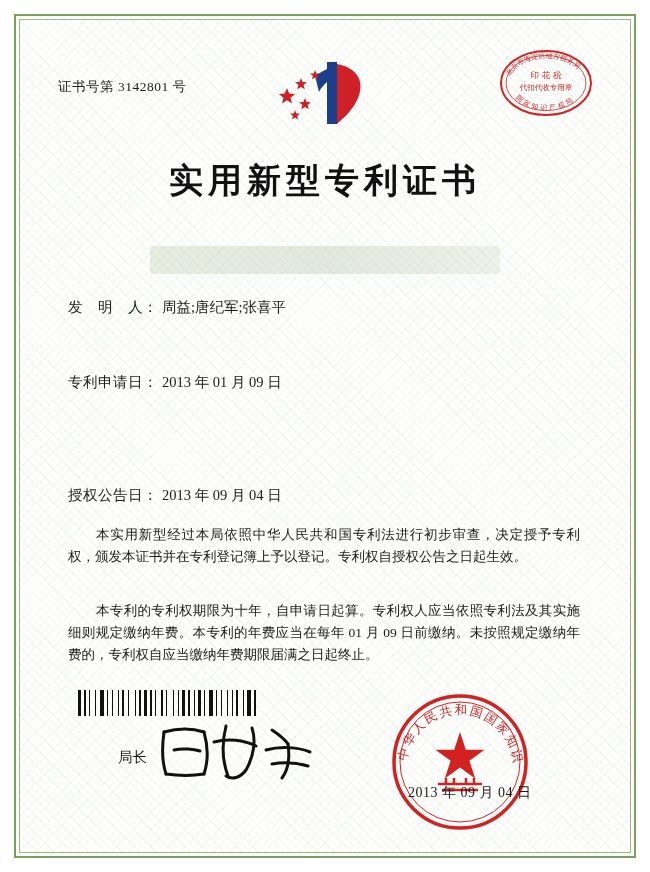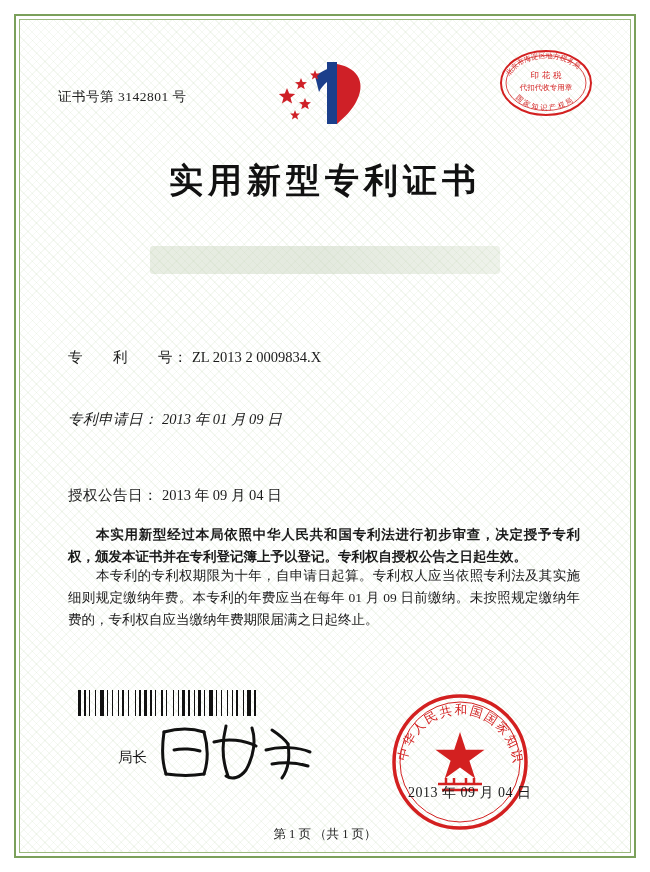--- a/index.html
+++ b/index.html
@@ -60,21 +60,20 @@
   }
 
   
   .cert-no {
     position: absolute;
     left: 58px;
     top: 78px;
     font-size: 13.5px;
     color: #222;
     letter-spacing: 0.5px;
-    margin-top: 10px;
   }
 
   
   .logo {
     position: absolute;
     left: 275px;
     top: 58px;
     width: 100px;
     height: 72px;
   }
@@ -127,37 +126,37 @@
     letter-spacing: 0.5px;
   }
   .field .value {
     display: inline-block;
     margin-left: 4px;
   }
 
   .f1 { top: 256px; }
   .f2 { top: 298px; }
   .f3 { top: 348px; }
-  .f4 { top: 410px; font-style: italic; }
+  .f4 { top: 373px; }
   .f5 { top: 438px; }
   .f6 { top: 486px; }
 
   
   .para {
     position: absolute;
     left: 68px;
     width: 512px;
     font-size: 13.5px;
     line-height: 22px;
     color: #1a1a1a;
     text-indent: 28px;
     text-align: justify;
   }
-  .p1 { top: 524px; font-weight: bold; }
-  .p2 { top: 565px; }
+  .p1 { top: 524px; }
+  .p2 { top: 600px; }
   .p3 { top: 652px; }
 
   
   .barcode {
     position: absolute;
     left: 78px;
     top: 690px;
     width: 190px;
     height: 26px;
   }
@@ -257,22 +256,22 @@
         <text font-size="7" fill="#d32020" font-family="DejaVu Serif, serif">
           <textPath href="#arcBot" startOffset="14%">国 家 知 识 产 权 局</textPath>
         </text>
       </svg>
     </div>
 
     <div class="main-title">实用新型专利证书</div>
 
     <div class="watermark"></div>
 
-    <div class="field f3">
-      <span class="label">专　　利　　号：</span><span class="value">ZL 2013 2 0009834.X</span>
+    <div class="field f2">
+      <span class="label">发　明　人：</span><span class="value">周益;唐纪军;张喜平</span>
     </div>
     <div class="field f4">
       <span class="label">专利申请日：</span><span class="value">2013 年 01 月 09 日</span>
     </div>
     <div class="field f6">
       <span class="label">授权公告日：</span><span class="value">2013 年 09 月 04 日</span>
     </div>
 
     <div class="para p1">本实用新型经过本局依照中华人民共和国专利法进行初步审查，决定授予专利权，颁发本证书并在专利登记簿上予以登记。专利权自授权公告之日起生效。</div>
     <div class="para p2">本专利的专利权期限为十年，自申请日起算。专利权人应当依照专利法及其实施细则规定缴纳年费。本专利的年费应当在每年 01 月 09 日前缴纳。未按照规定缴纳年费的，专利权自应当缴纳年费期限届满之日起终止。</div>
@@ -314,16 +313,15 @@
         </g>
         <path id="sealArc" d="M 16 76 A 54 54 0 1 1 124 76" fill="none"></path>
         <text font-size="12.5" fill="#d32020" font-family="DejaVu Serif, serif" letter-spacing="2">
           <textPath href="#sealArc" startOffset="4%">中华人民共和国国家知识产权局</textPath>
         </text>
       </svg>
     </div>
 
     <div class="issue-date">2013 年 09 月 04 日</div>
 
-    <div class="footer">第 1 页 （共 1 页）</div>
 
   </div>
 </div>
 
 </body></html>

